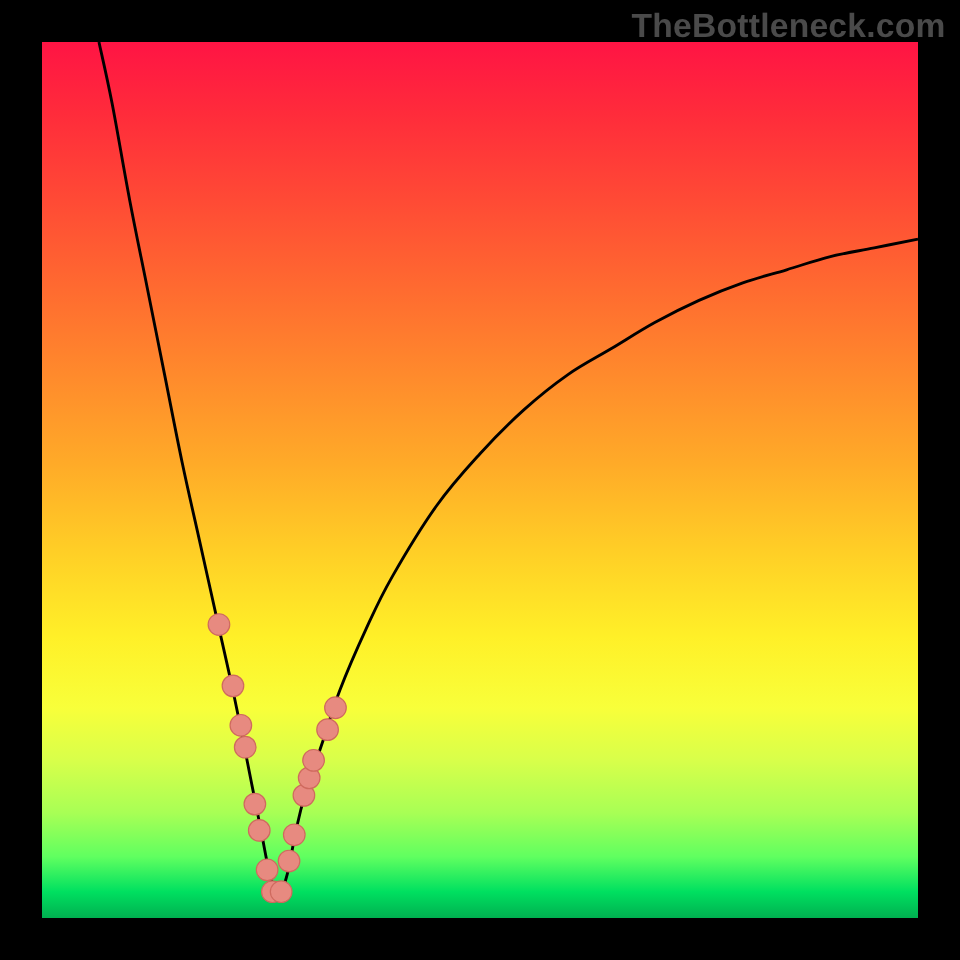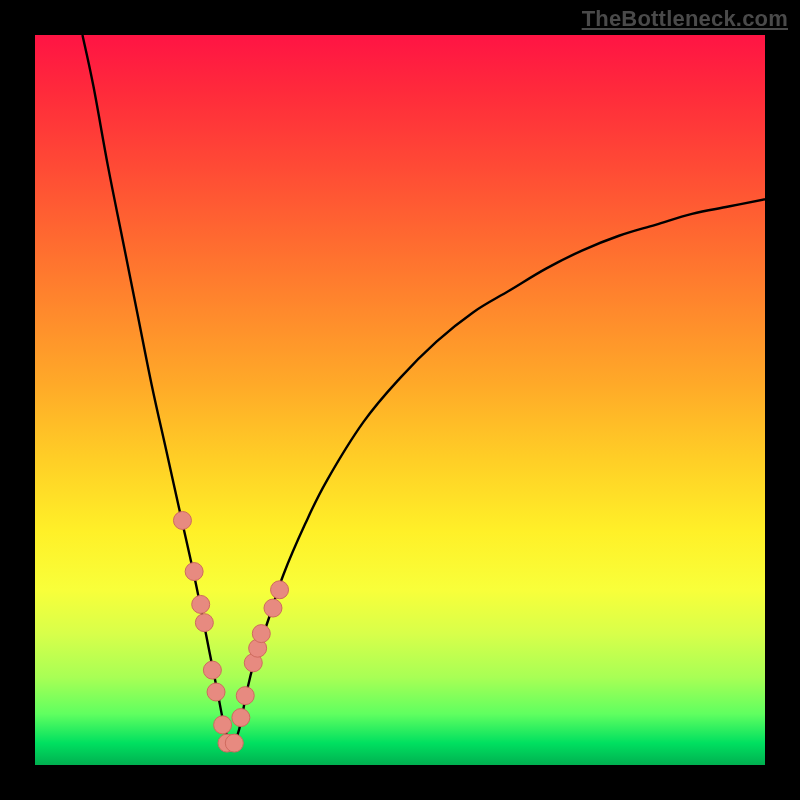--- a/index.html
+++ b/index.html
@@ -40,25 +40,24 @@
       #60ff60 93%,
       #00e060 97%,
       #00b050 100%
     );
   }
   .watermark {
     position: absolute;
     top: 6px;
     right: 12px;
     color: #4a4a4a;
-    font-size: 22px;
+    font-size: 28px;
     font-weight: 600;
     letter-spacing: 0.2px;
     user-select: none;
-    text-decoration: underline;
   }
   svg.curve {
     position: absolute;
     left: 0;
     top: 0;
     width: 730px;
     height: 730px;
     overflow: visible;
   }
 </style>

